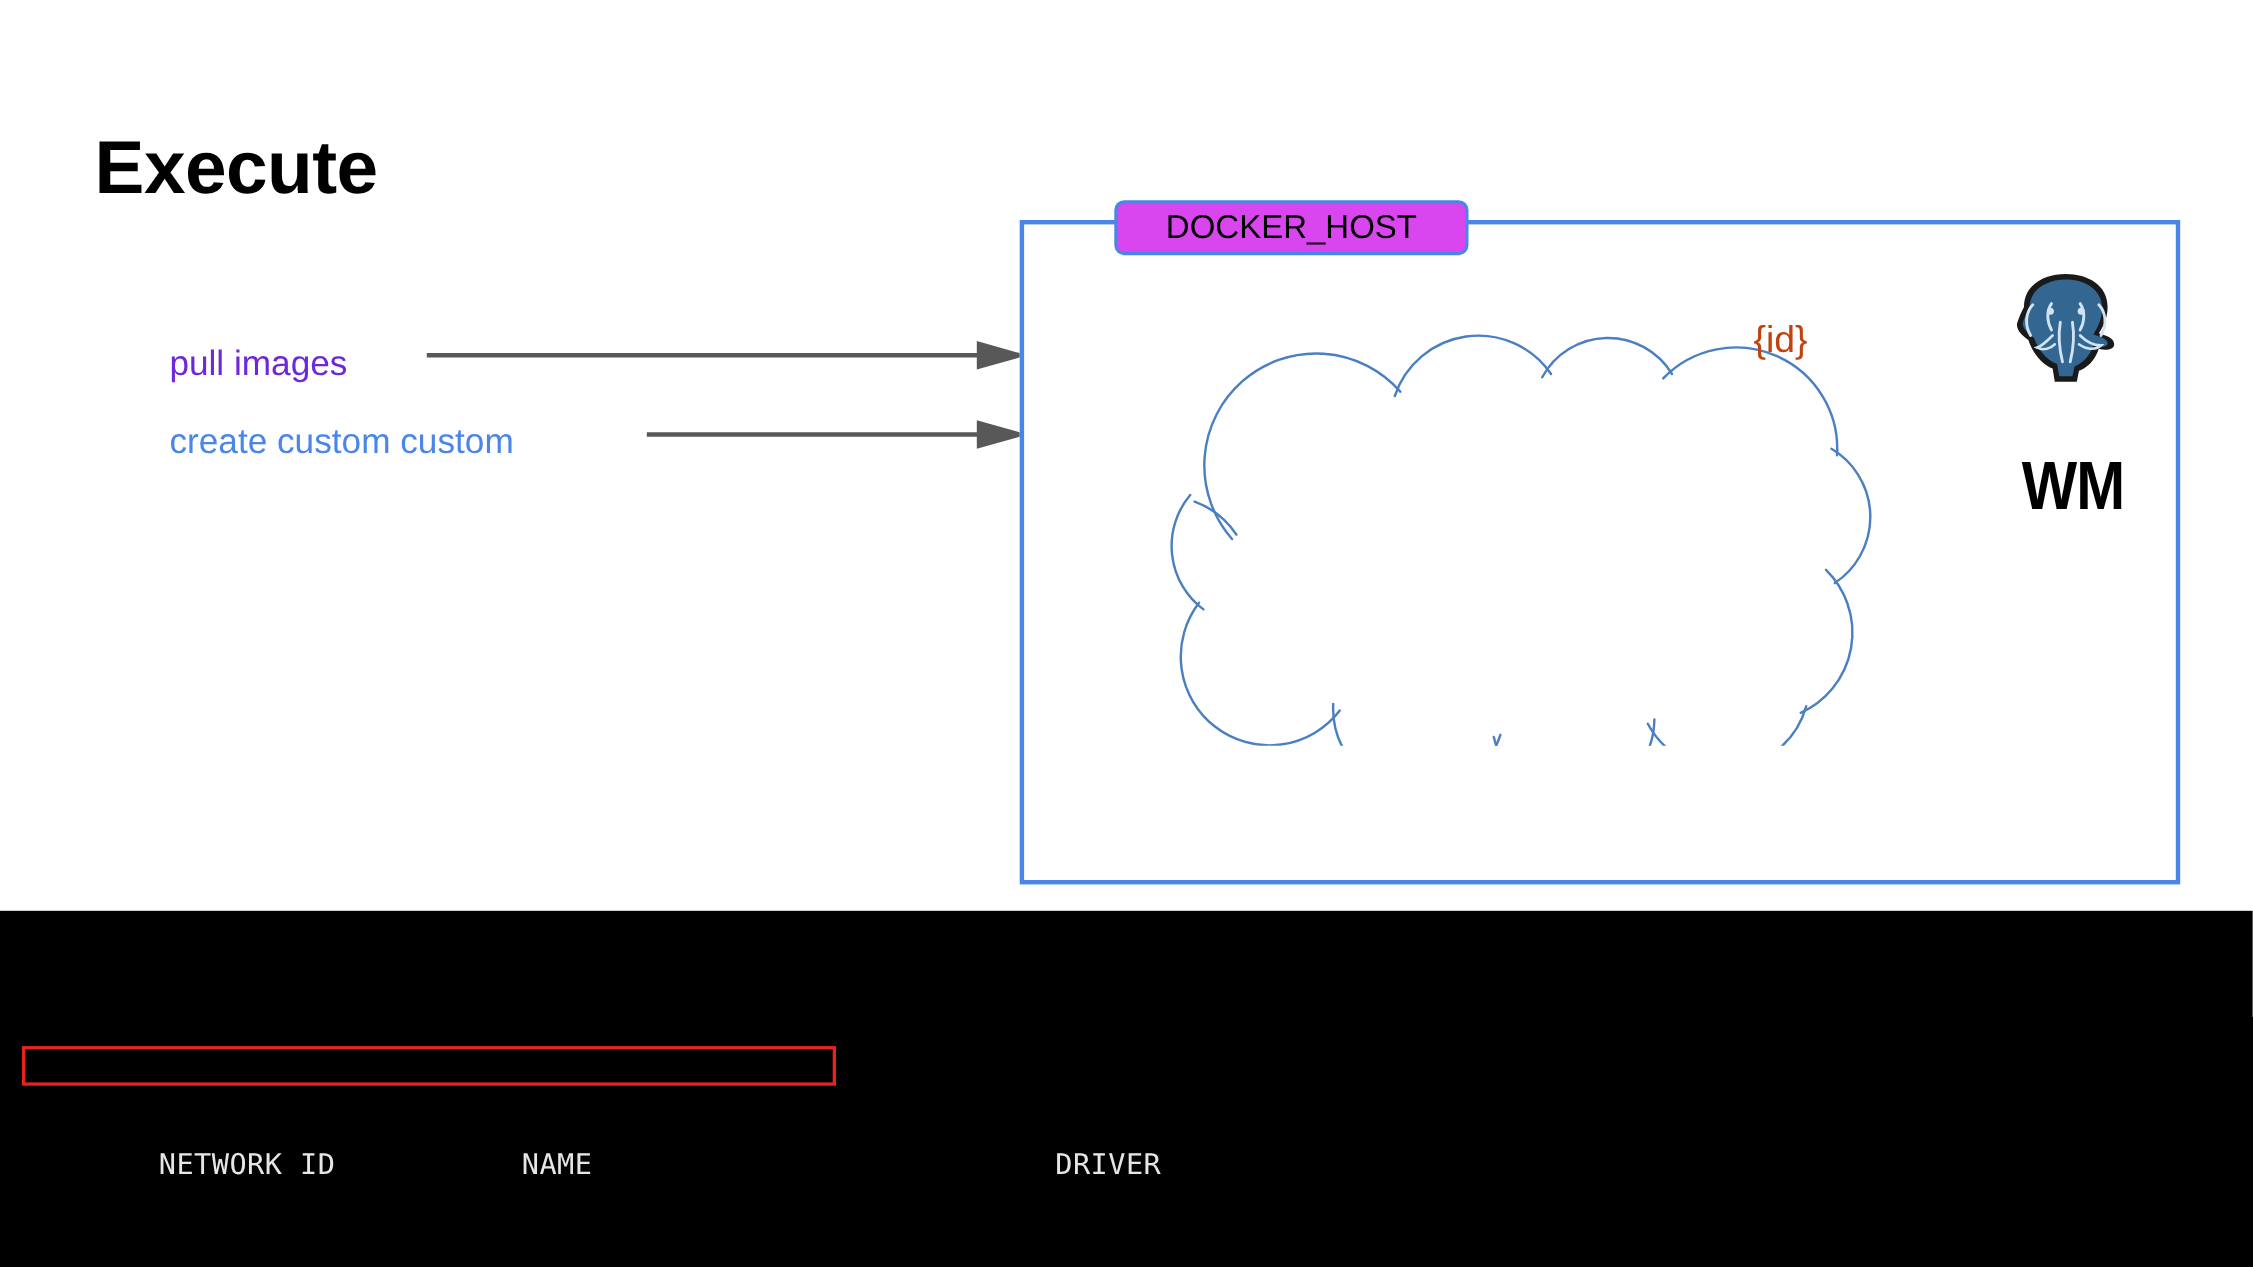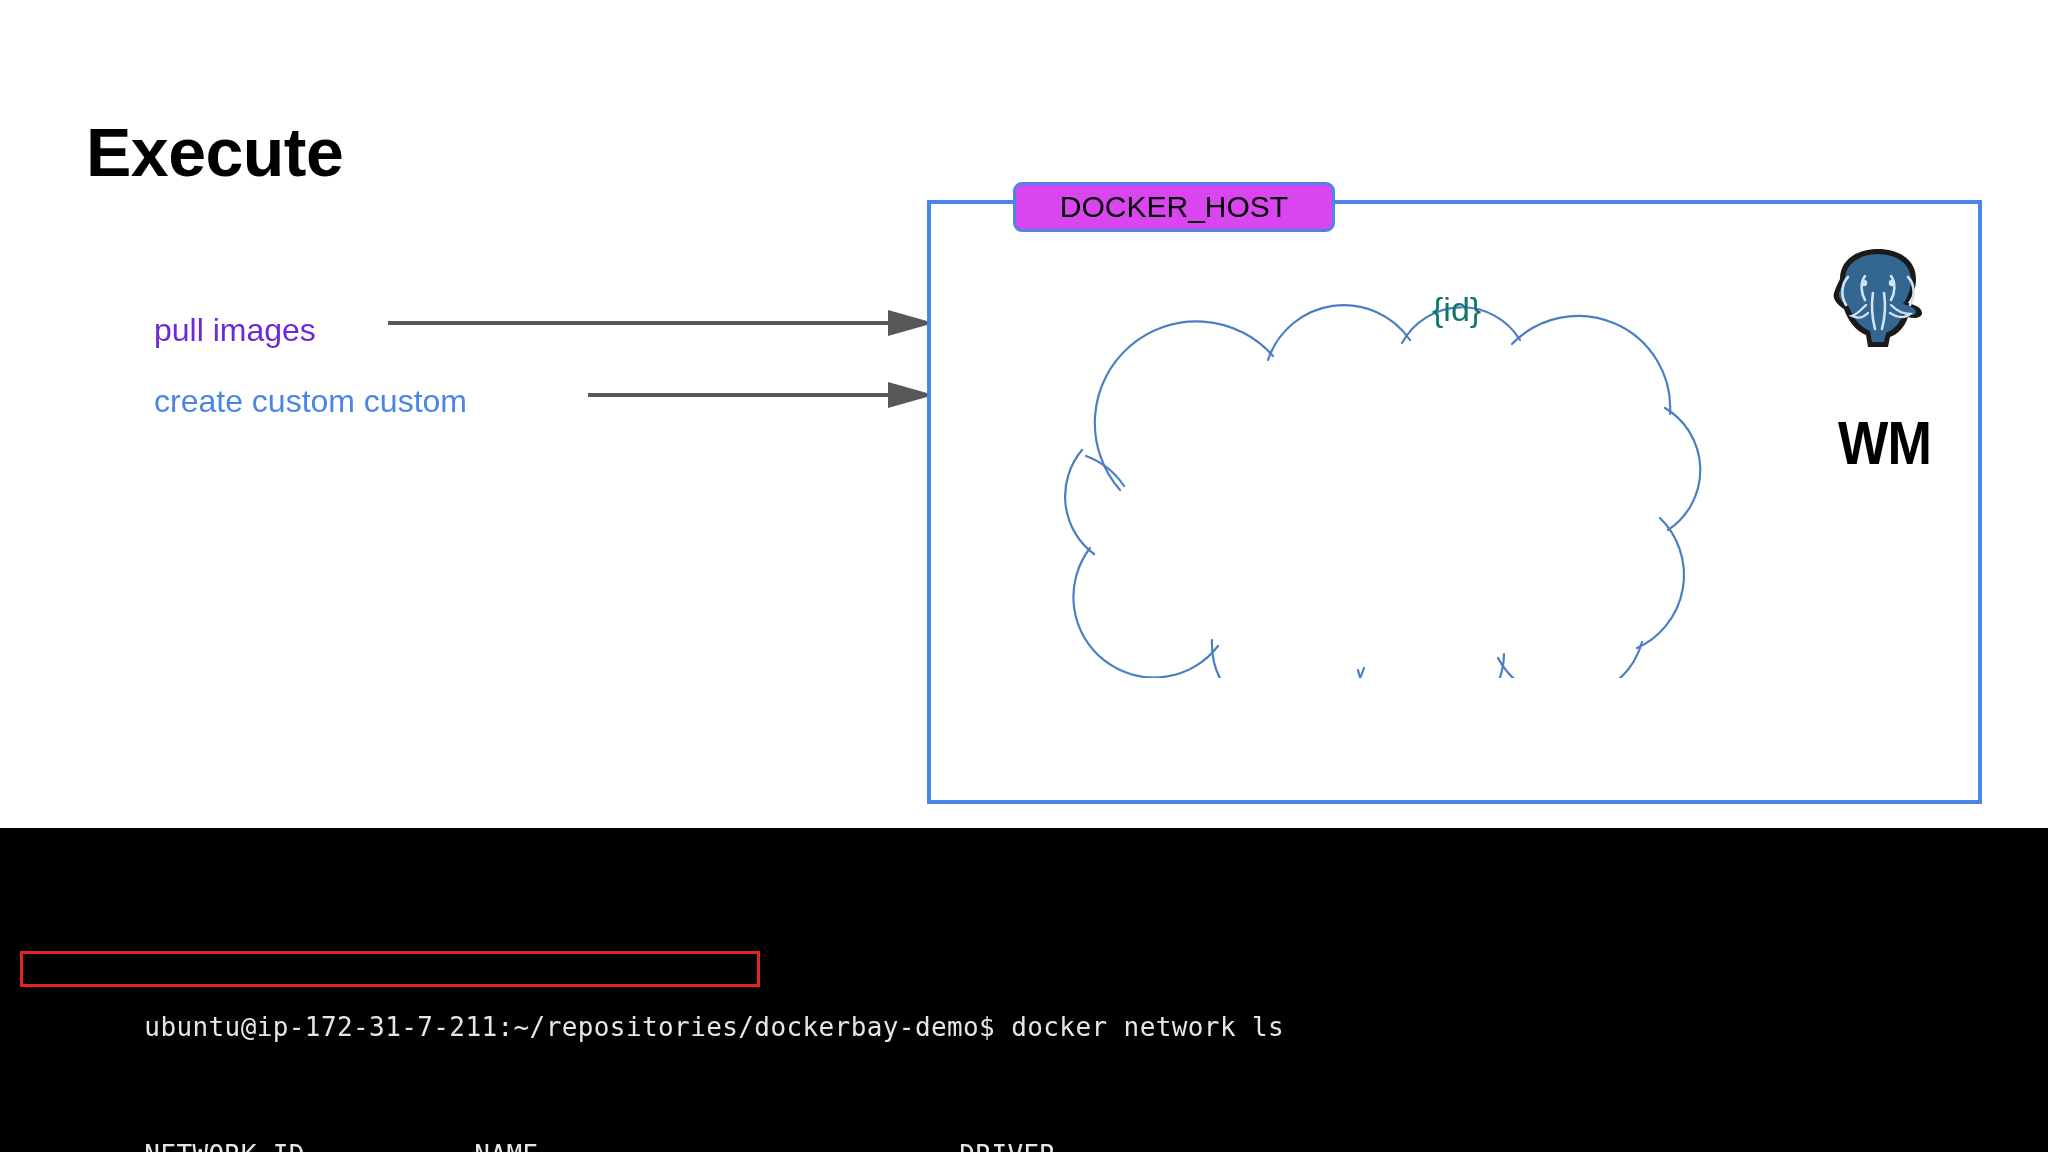--- a/index.html
+++ b/index.html
@@ -97,24 +97,24 @@
     position: absolute;
     left: 1020px;
     top: 218px;
     width: 700px;
     height: 460px;
     z-index: 2;
   }
 
   #cloud-id-text {
     position: absolute;
-    left: 1432px;
+    left: 1594px;
     top: 290px;
     font-size: 34px;
-    color: #0f766e;
+    color: #c2410c;
     z-index: 3;
     white-space: nowrap;
   }
 
   
   #postgres-logo {
     position: absolute;
     left: 1818px;
     top: 243px;
     width: 120px;
@@ -267,23 +267,20 @@
     </svg>
   </div>
 
   <div id="wm-text">WM</div>
 
 </div>
 
 <div id="terminal">
   <div id="terminal-inner">
 
-    <div class="term-line">
-      <span>ubuntu@ip-172-31-7-211:~/repositories/dockerbay-demo$ docker network ls</span>
-    </div>
 
     <div class="term-line term-row">
       <span class="col-id">NETWORK ID</span><span class="col-name">NAME</span><span class="col-drv">DRIVER</span>
     </div>
 
     
 
     
 
     

